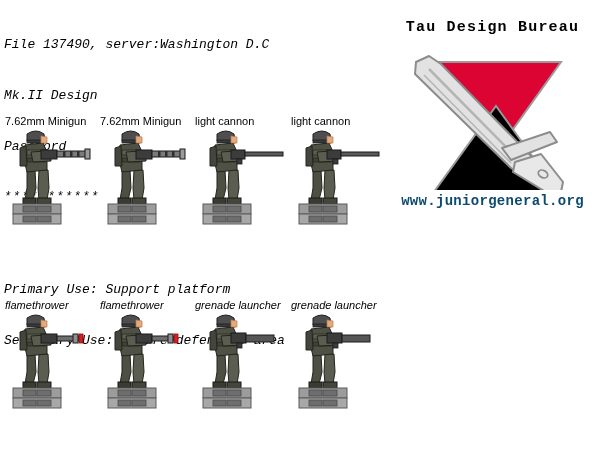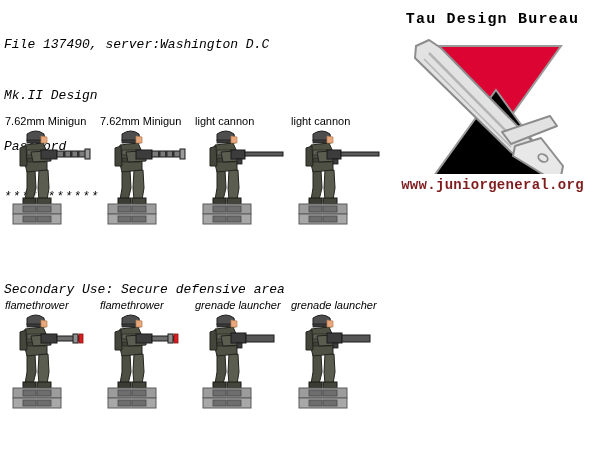--- a/index.html
+++ b/index.html
@@ -30,26 +30,26 @@
 
   
   .logo-block{
     position:absolute;left:385px;top:6px;width:215px;height:200px;
     text-align:center;
   }
   .logo-title{
     font-family:"Liberation Mono","DejaVu Sans Mono",monospace;
     font-size:15px;font-weight:bold;color:#000;
     letter-spacing:1.2px;
-    margin:4px;padding:0;height:20px;line-height:20px;
+    margin:12px;padding:0;height:20px;line-height:20px;
   }
   .logo-art{width:215px;height:140px;display:block;margin:0 auto;}
   .logo-url{
     font-family:"Liberation Mono","DejaVu Sans Mono",monospace;
-    font-size:14px;font-weight:bold;color:#7f1d1d;
+    font-size:14px;font-weight:bold;color:#0c4a6e;
     letter-spacing:0.3px;
     height:18px;line-height:18px;margin-top:2px;
   }
 
   
   .figure-row{position:absolute;left:0;width:605px;height:170px;}
   .row1{top:115px;}
   .row2{top:299px;font-style:italic;}
 
   .fig-cell{
@@ -68,20 +68,21 @@
 <body>
 
 <div id="root">
 
   <div class="header-block">
     <span class="header-line">File 137490, server:Washington D.C</span>
     <span class="header-line">Mk.II Design</span>
     <span class="header-line">Password</span>
     <span class="header-line stars">***********</span>
     <span class="header-gap"></span>
+    <span class="header-line">Primary Use: Support platform</span>
     <span class="header-line">Secondary Use: Secure defensive area</span>
   </div>
 
   <div class="logo-block">
     <div class="logo-title">Tau Design Bureau</div>
 
     <svg class="logo-art" viewBox="0 0 215 140">
 
       <polygon points="46,12 176,12 111,103" fill="#DC0433" stroke="#9A9A9A" stroke-width="2"></polygon>
 

